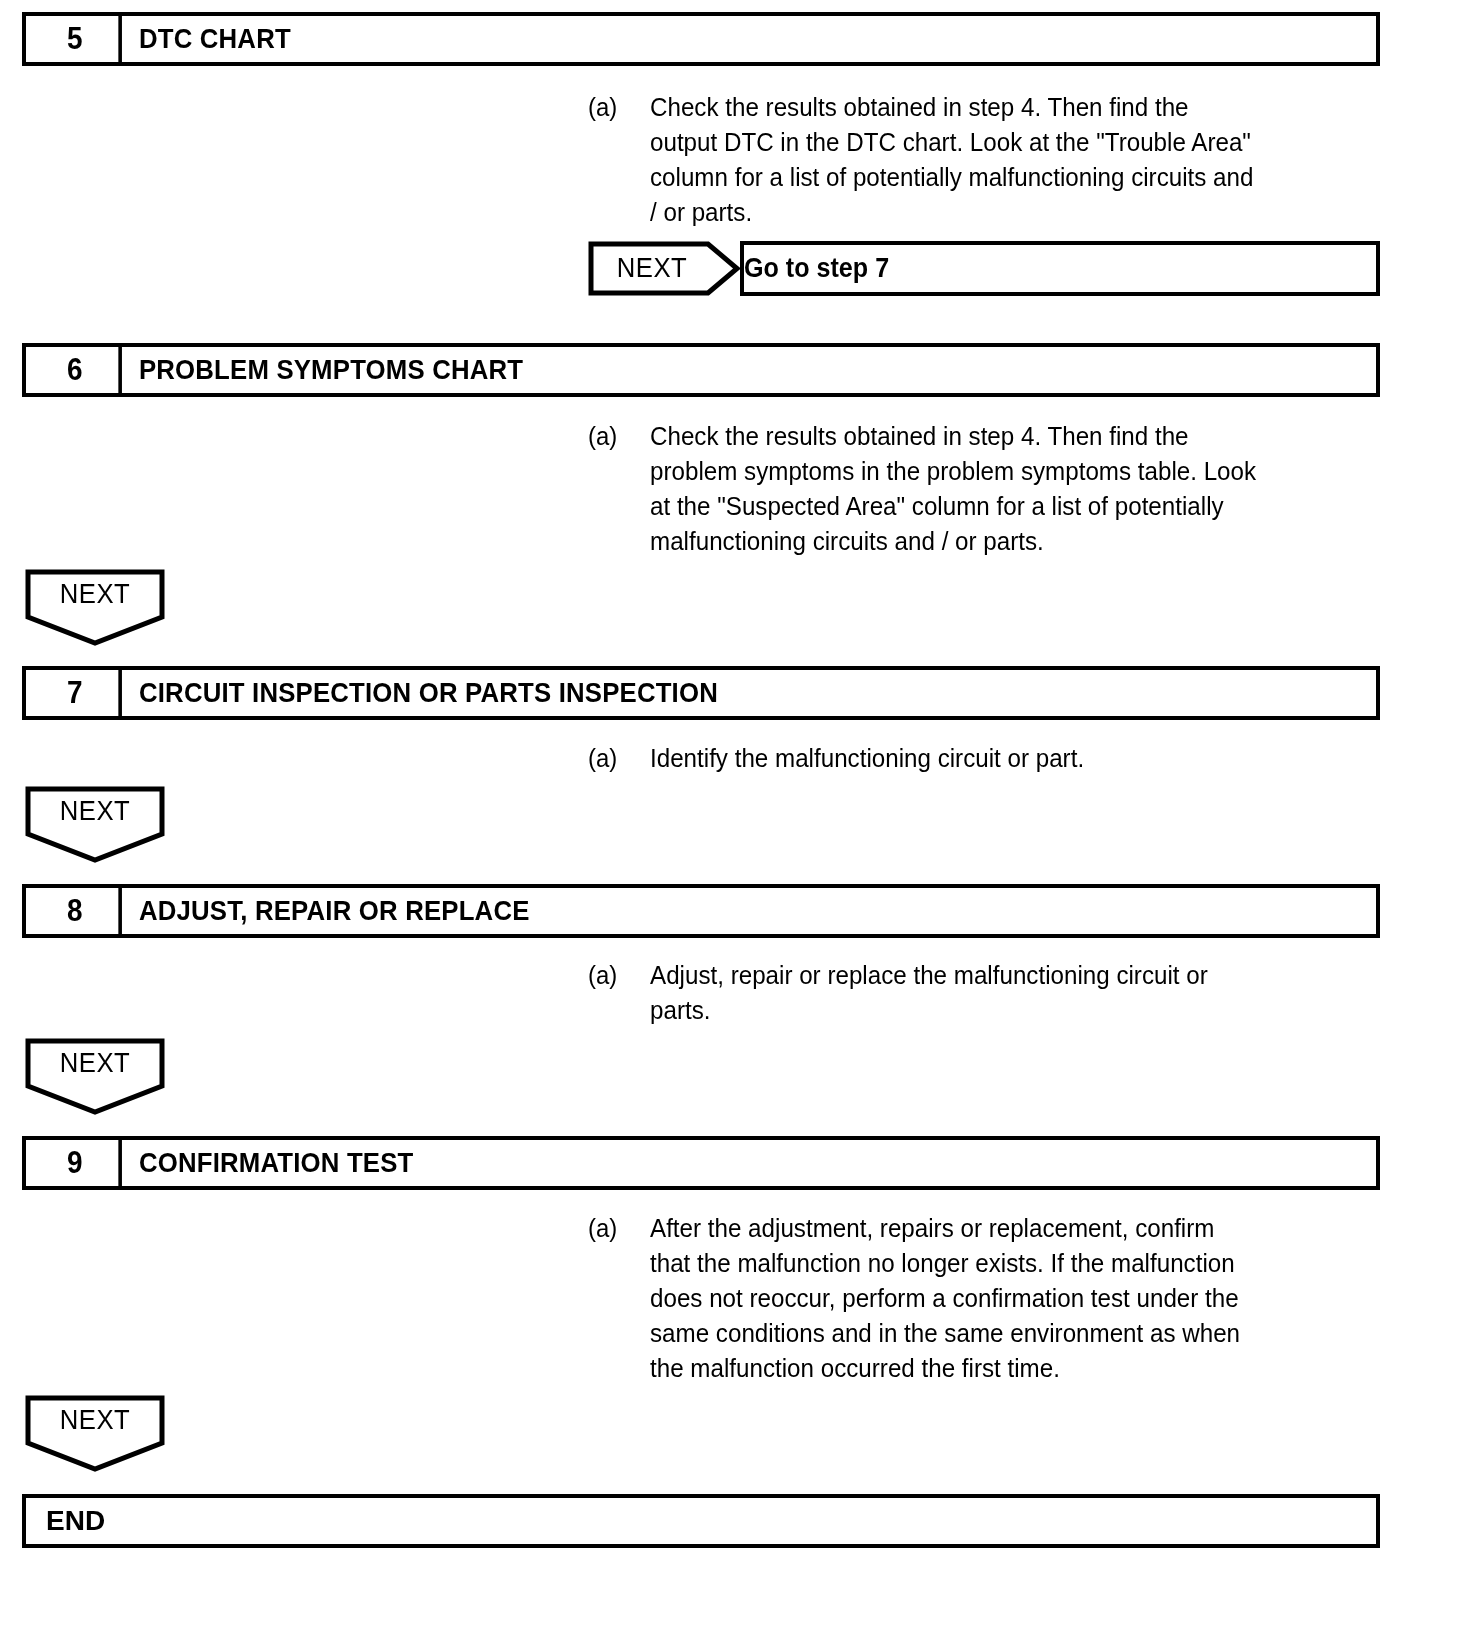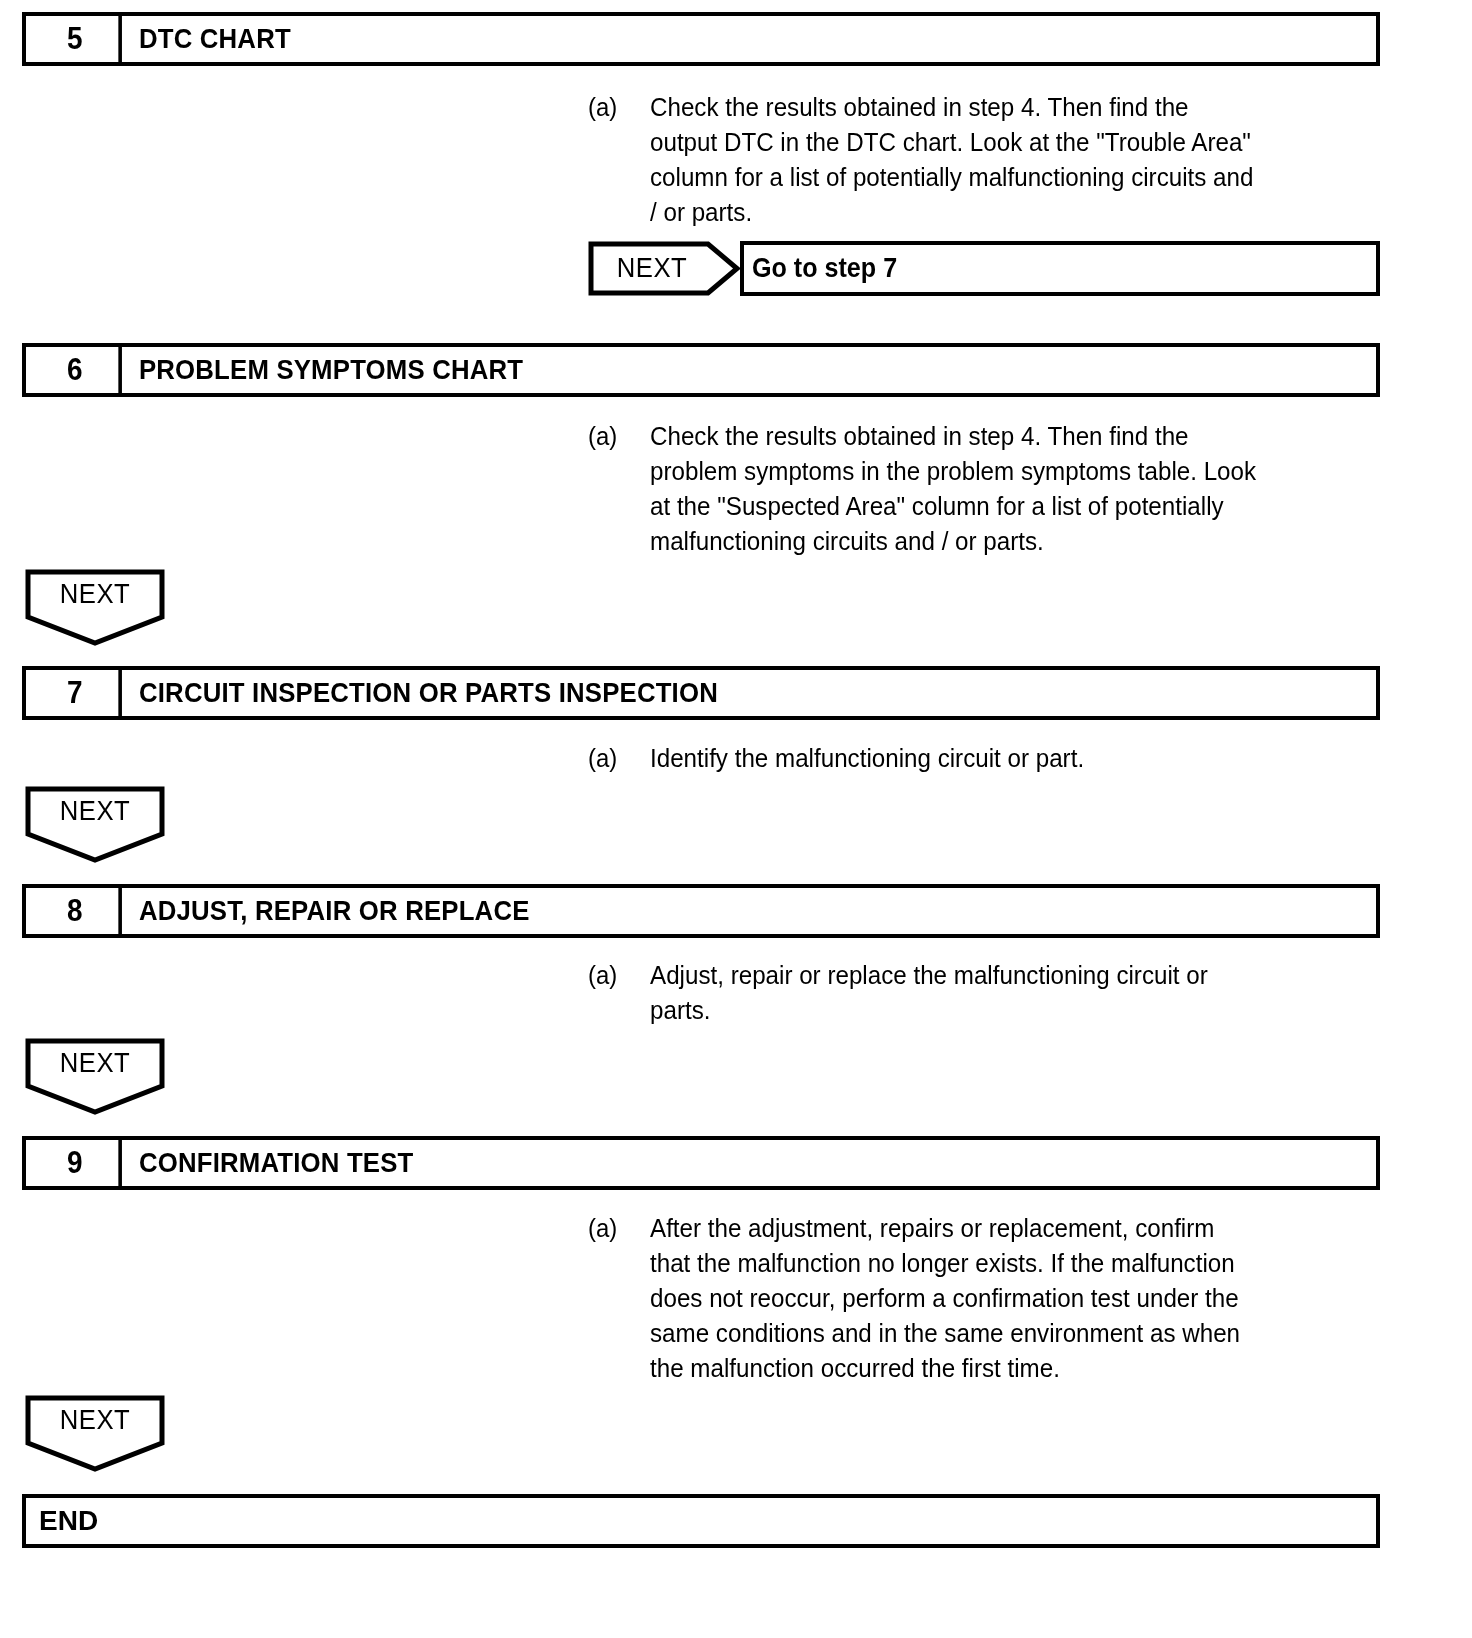--- a/index.html
+++ b/index.html
@@ -63,21 +63,21 @@
   
   .end-bar {
     position: absolute;
     left: 22px;
     width: 1358px;
     height: 54px;
     border: 4px solid #000;
     box-sizing: border-box;
     display: flex;
     align-items: center;
-    padding-left: 13px;
+    padding-left: 20px;
     font-weight: bold;
     font-size: 28px;
     background: #fff;
     transform-origin: left center;
   }
 
   
   .instr {
     position: absolute;
     display: flex;
@@ -135,21 +135,21 @@
     letter-spacing: 0.5px;
     transform: scaleX(0.95);
   }
   .goto-box {
     position: absolute;
     border: 4px solid #000;
     box-sizing: border-box;
     background: #fff;
     display: flex;
     align-items: center;
-    padding-left: 8px;
+    padding-left: 0;
     font-size: 27px;
     font-weight: bold;
   }
   .goto-box span {
     transform: scaleX(0.93);
     transform-origin: left center;
   }
 </style>
 </head>
 <body>

